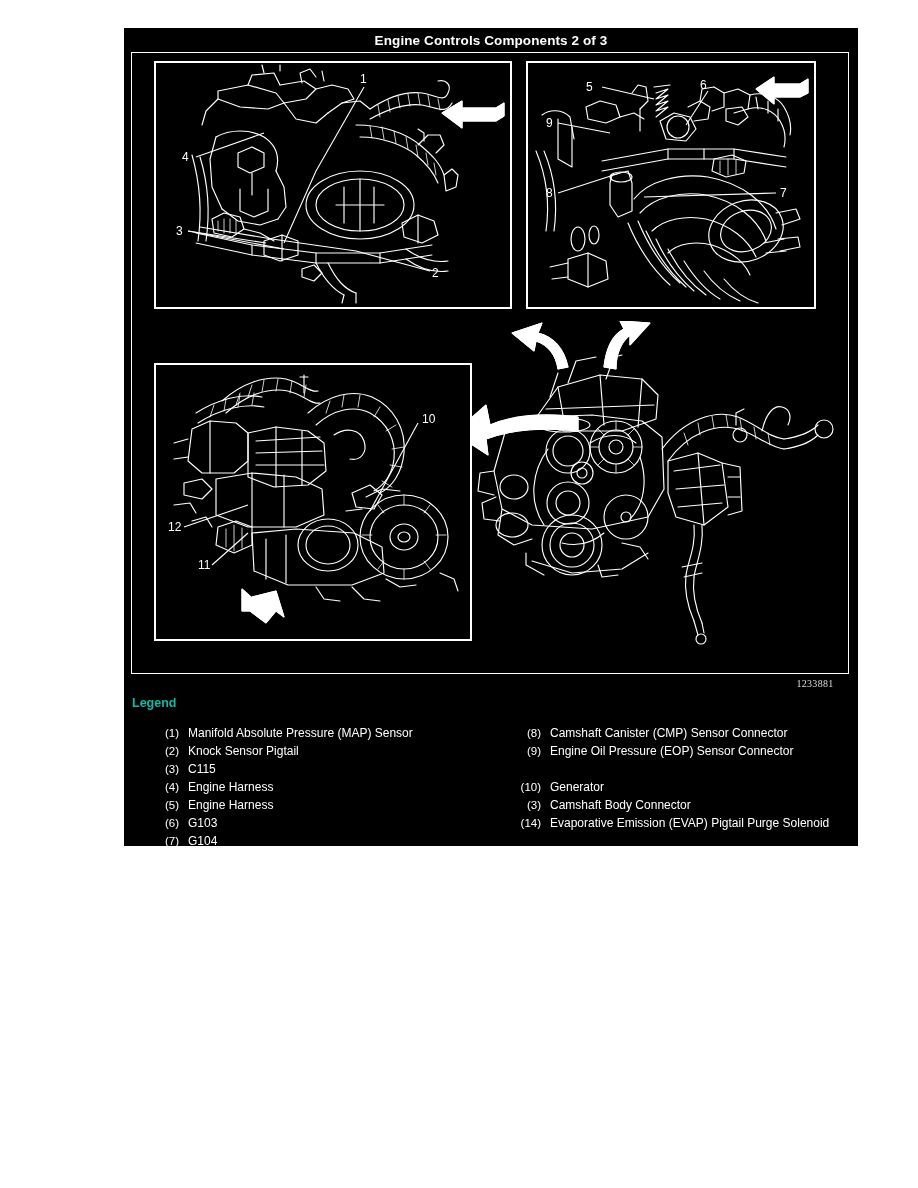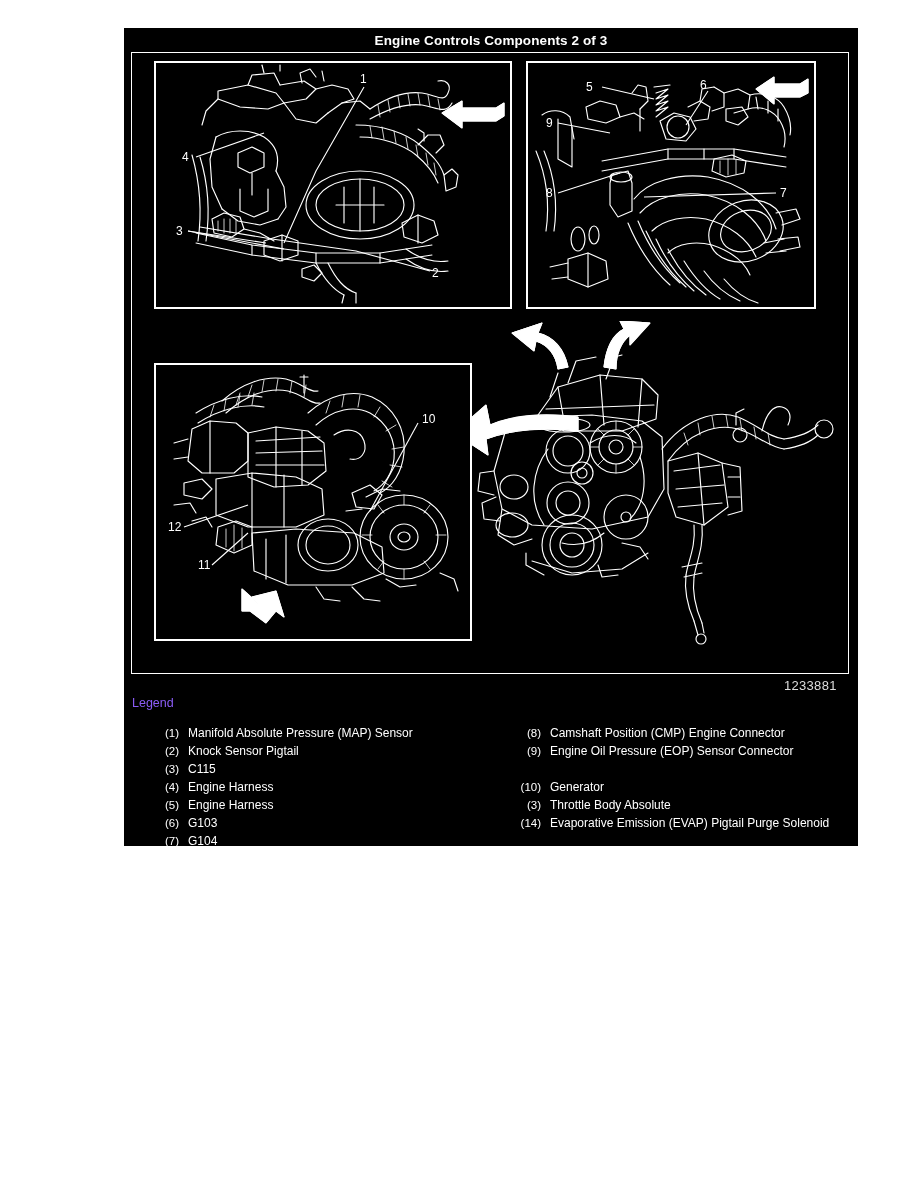--- a/index.html
+++ b/index.html
@@ -74,39 +74,39 @@
     fill: #ffffff;
     font-family: "Liberation Sans", sans-serif;
     font-size: 12px;
   }
 
   
   #figure-id {
     position: absolute;
     left: 660px; top: 650px;
     width: 62px;
-    text-align: left;
+    text-align: center;
     color: #dddddd;
-    font-size: 13px;
+    font-size: 10px;
     letter-spacing: 0.3px;
-    font-family: Liberation Sans, sans-serif;
+    font-family: Liberation Serif, serif;
   }
 
   
   #legend {
     position: absolute;
     left: 0; top: 668px;
     width: 734px; height: 134px;
   }
   #legend-heading {
     position: absolute;
     left: 8px; top: 0px;
-    color: #8b5cf6;
+    color: #14b8a6;
     font-size: 12.5px;
-    font-weight: normal;
+    font-weight: bold;
   }
   .legend-col {
     position: absolute;
     top: 28px;
   }
   #legend-col-left  { left: 30px;  width: 350px; }
   #legend-col-right { left: 392px; width: 330px; }
 
   .legend-row {
     display: flex;
@@ -597,33 +597,33 @@
         </div>
         <div class="legend-row">
           <span class="legend-num">(7)</span>
           <span class="legend-text">G104</span>
         </div>
       </div>
 
       <div class="legend-col" id="legend-col-right">
         <div class="legend-row">
           <span class="legend-num">(8)</span>
-          <span class="legend-text">Camshaft Position (CMP) Engine Connector</span>
+          <span class="legend-text">Camshaft Canister (CMP) Sensor Connector</span>
         </div>
         <div class="legend-row tall">
           <span class="legend-num">(9)</span>
           <span class="legend-text">Engine Oil Pressure (EOP) Sensor Connector</span>
         </div>
         <div class="legend-row">
           <span class="legend-num">(10)</span>
           <span class="legend-text">Generator</span>
         </div>
         <div class="legend-row">
           <span class="legend-num">(3)</span>
-          <span class="legend-text">Throttle Body Absolute</span>
+          <span class="legend-text">Camshaft Body Connector</span>
         </div>
         <div class="legend-row tall">
           <span class="legend-num">(14)</span>
           <span class="legend-text">Evaporative Emission (EVAP) Pigtail Purge Solenoid</span>
         </div>
       </div>
     </div>
 
   </div>
 </div>

